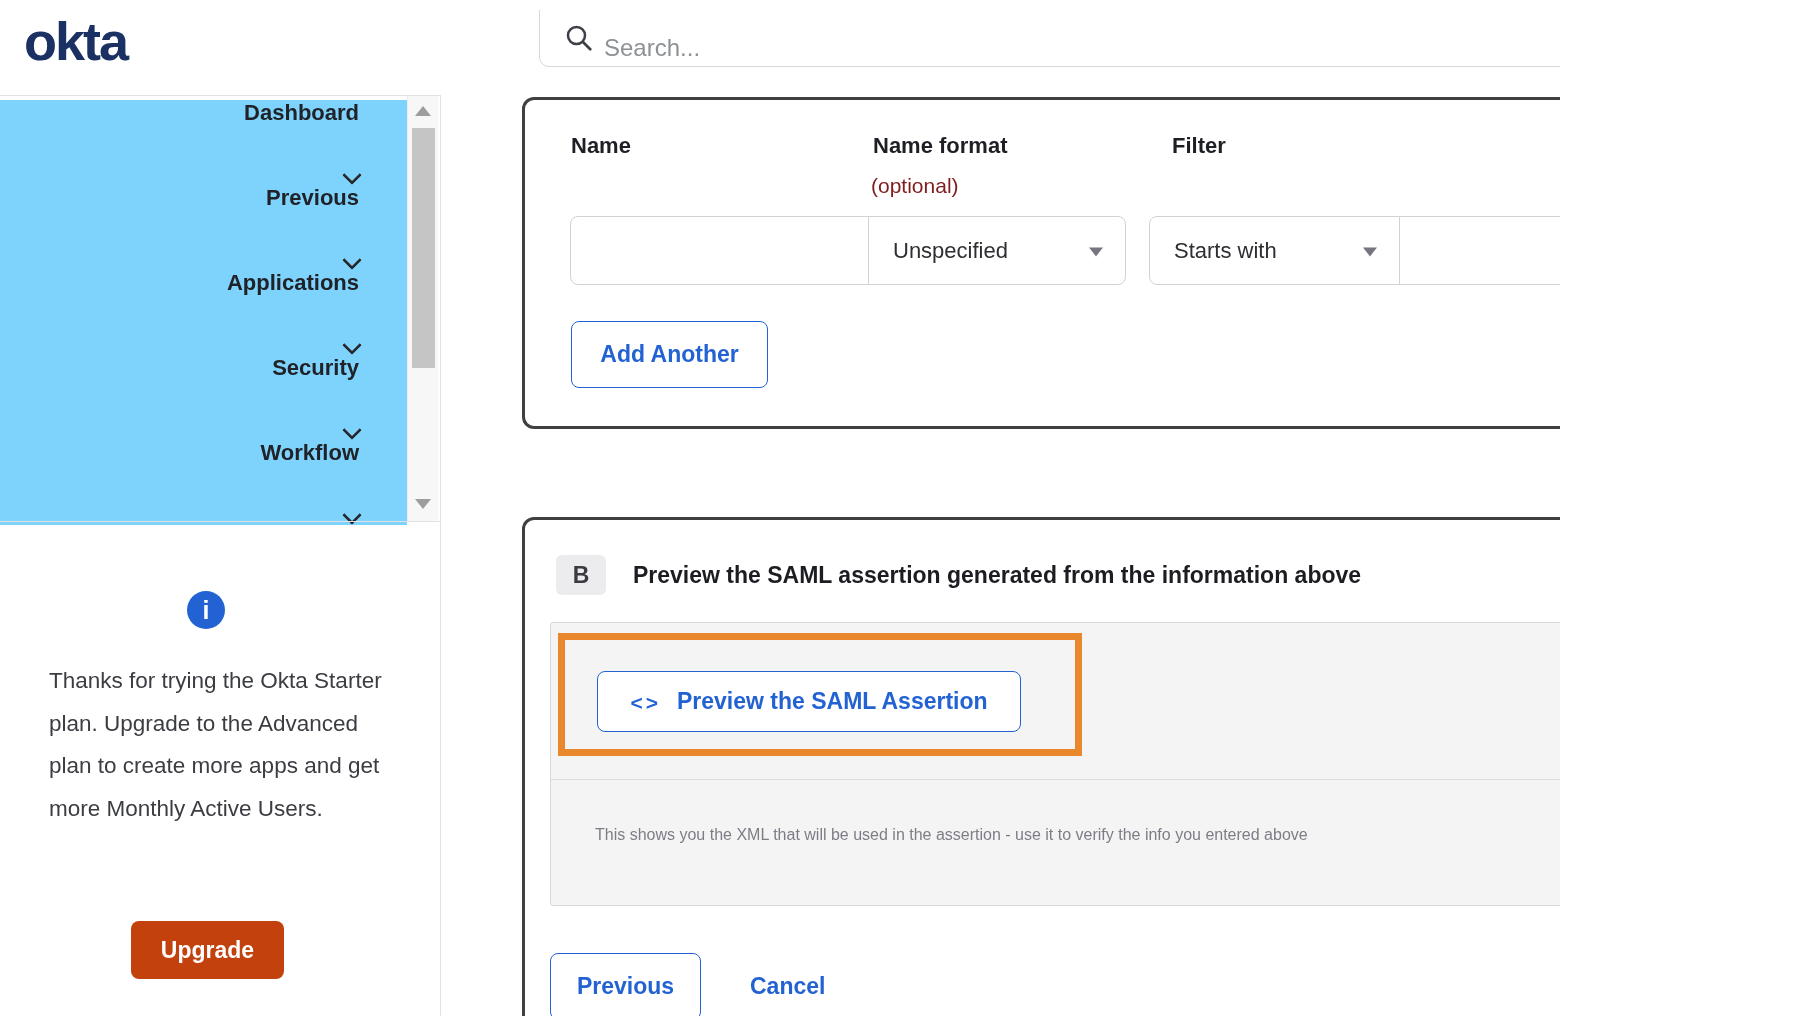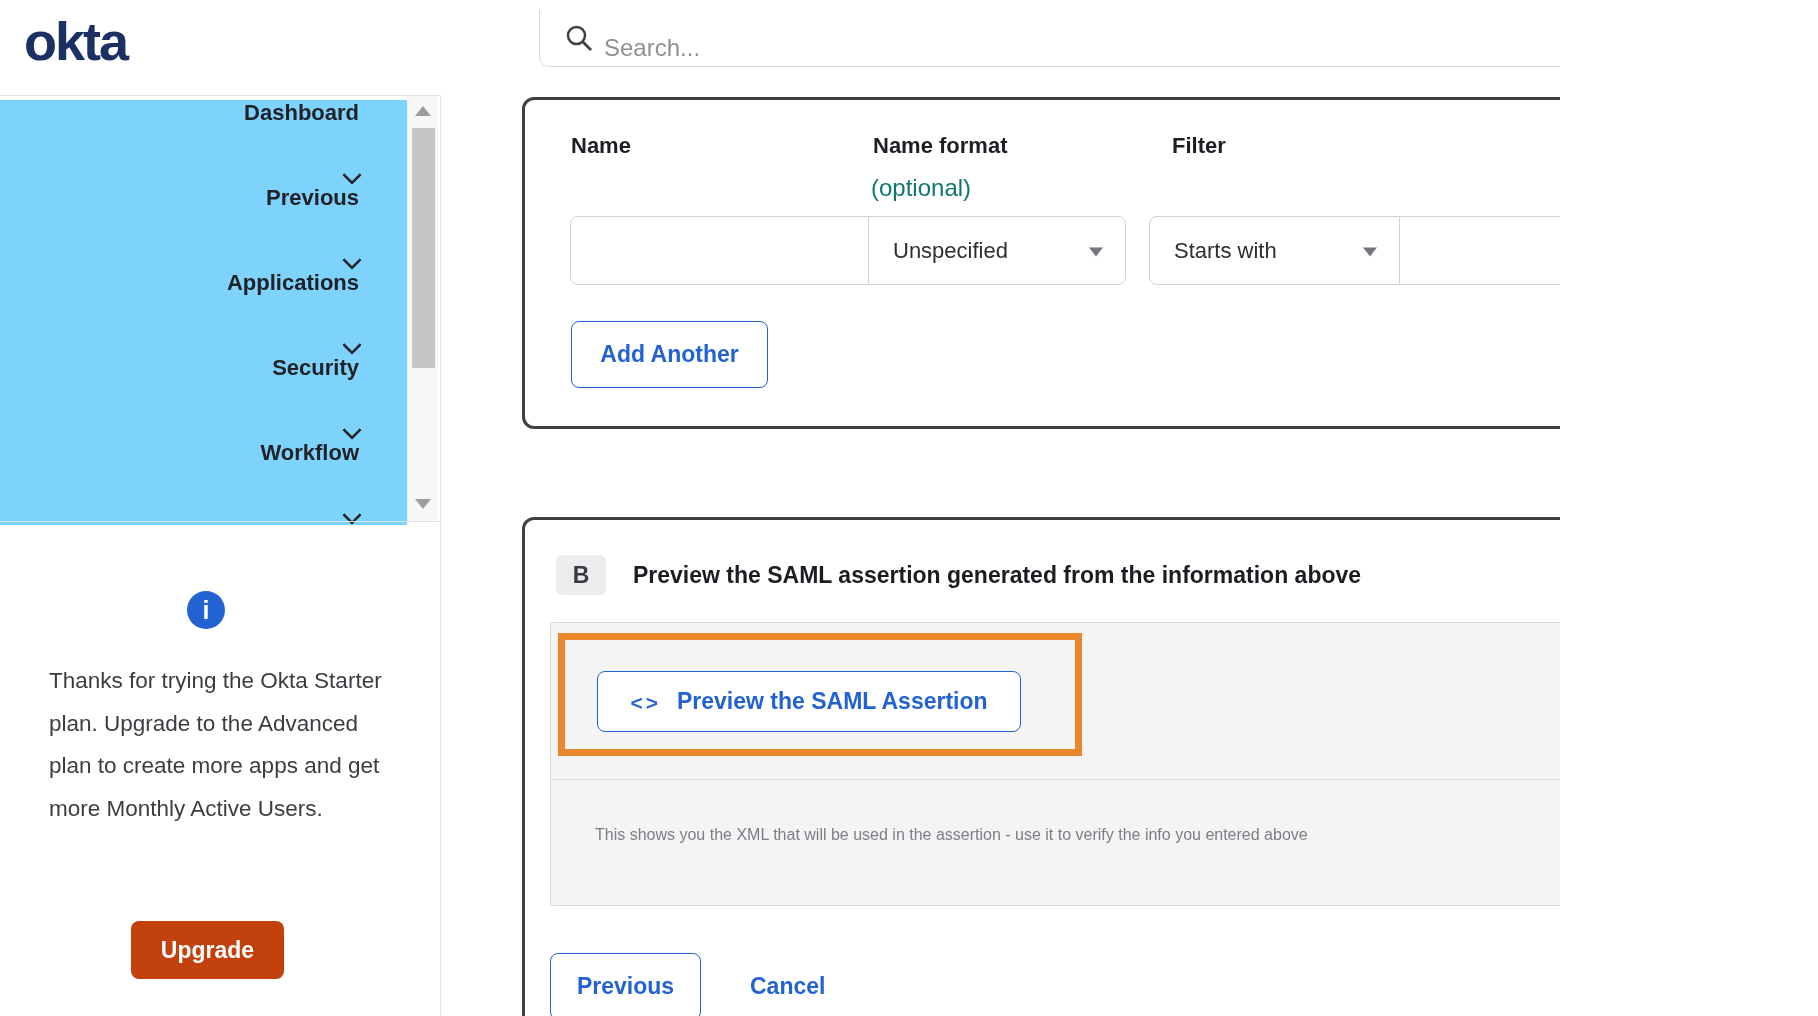--- a/index.html
+++ b/index.html
@@ -51,21 +51,21 @@
           font-size:23px; font-weight:700; font-family:"Liberation Sans", sans-serif;
           display:flex; align-items:center; justify-content:center; cursor:pointer; }
 
   
   .card { position:absolute; background:#fff; border:3px solid #404040; border-radius:12px; }
   .card-attributes { left:522px; top:87px; width:1293px; height:332px; }
   .card-preview { left:522px; top:507px; width:1293px; height:520px; border-bottom:none;
           border-bottom-left-radius:0; border-bottom-right-radius:0; }
 
   .col-label { position:absolute; font-size:22px; font-weight:700; color:#1e1f24; }
-  .col-sublabel { position:absolute; font-size:24px; color:#0f766e; }
+  .col-sublabel { position:absolute; font-size:21px; color:#7f1d1d; }
 
   .field { position:absolute; top:116px; height:69px; background:#fff; border:1px solid #d2d2d2; }
   .text-input { outline:none; font-size:22px; color:#2e2e33; padding:0 20px;
           font-family:"Liberation Sans", sans-serif; }
   .input-name  { left:45px;  width:299px; border-radius:8px 0 0 8px; }
   .select-nameformat { left:343px; width:258px; border-radius:0 8px 8px 0; }
   .select-filter { left:624px; width:251px; border-radius:8px 0 0 8px; }
   .input-filtervalue { left:874px; width:302px; border-radius:0 8px 8px 0; }
   .select { display:flex; align-items:center; padding-left:24px; cursor:pointer; position:absolute; }
   .select-value { font-size:22px; color:#2e2e33; }

